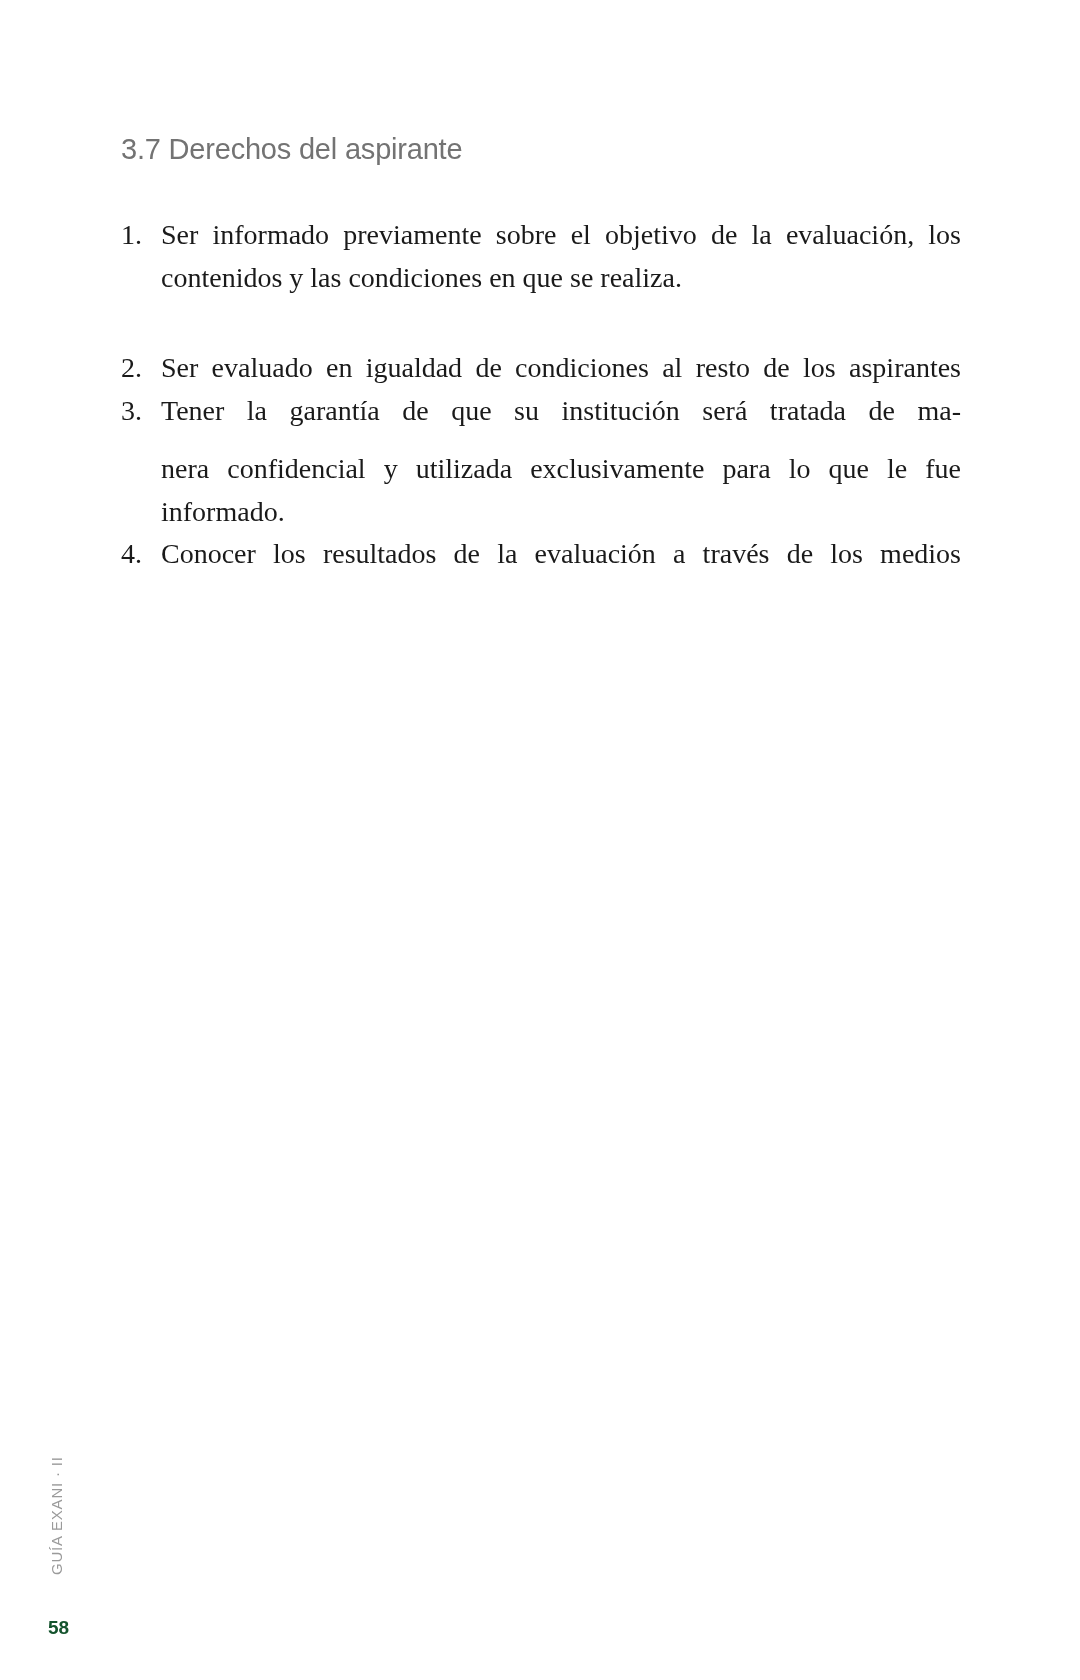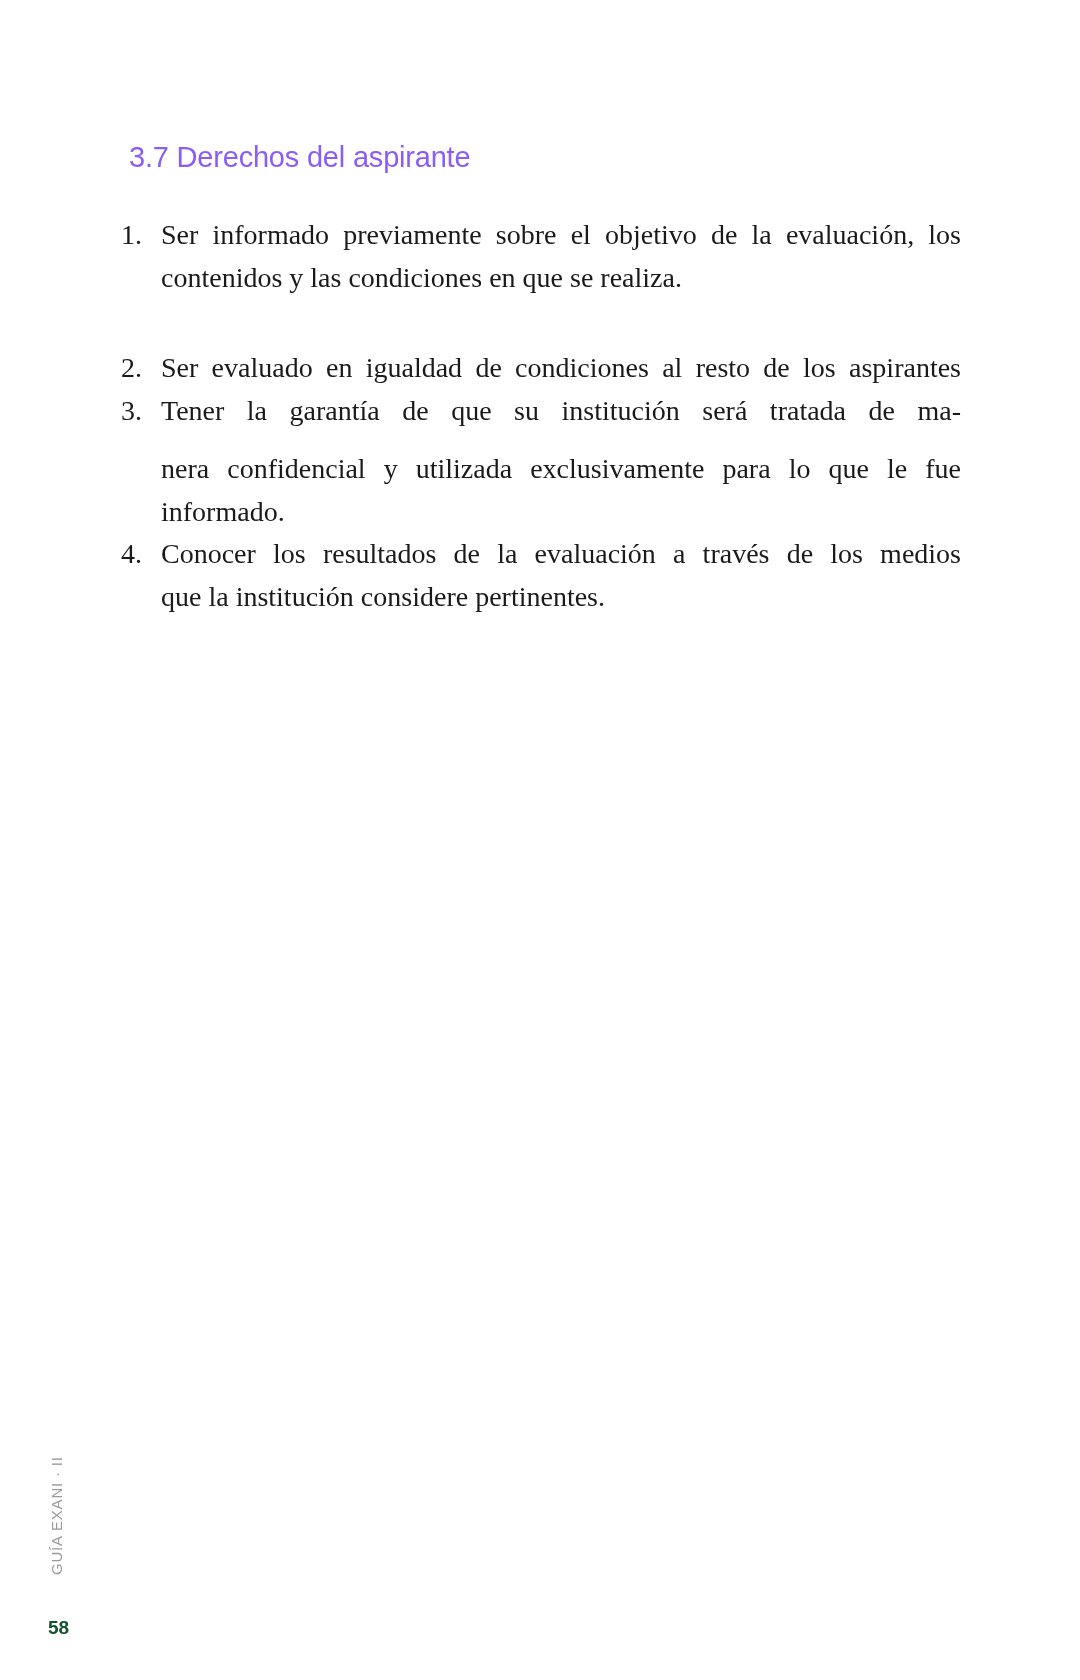--- a/index.html
+++ b/index.html
@@ -10,25 +10,25 @@
     body {
       width: 1080px;
       height: 1680px;
       position: relative;
       overflow: hidden;
     }
     .section-title {
       position: absolute;
       left: 121px;
       top: 133px;
-      margin: 8px;
+      margin: 0;
       font-family: "Liberation Sans", sans-serif;
       font-weight: normal;
       font-size: 29px;
-      color: #8b5cf6;
+      color: #737373;
       letter-spacing: -0.2px;
       white-space: nowrap;
     }
     .rights-list {
       position: absolute;
       left: 121px;
       top: 214px;
       width: 840px;
       margin: 0;
       padding: 0;
@@ -98,18 +98,17 @@
   </li>
   <li class="list-item">
     <span class="item-number">3.</span>
     <span class="item-line" style="white-space: normal; text-align: justify; text-align-last: justify;">Tener la garantía de que su institución será tratada de ma-</span>
     <span class="item-line" style="white-space: normal; text-align: justify; text-align-last: justify; margin-top: 16px;">nera confidencial y utilizada exclusivamente para lo que le fue</span>
     <span class="item-line last">informado.</span>
   </li>
   <li class="list-item">
     <span class="item-number">4.</span>
     <span class="item-line" style="white-space: normal; text-align: justify; text-align-last: justify;">Conocer los resultados de la evaluación a través de los medios</span>
-    <span class="item-line last">que la institución considere pertinentes.</span>
   </li>
 </ol>
 
 <div class="side-label">GUÍA EXANI · II</div>
 <div class="page-number">58</div>
 
 </body></html>

